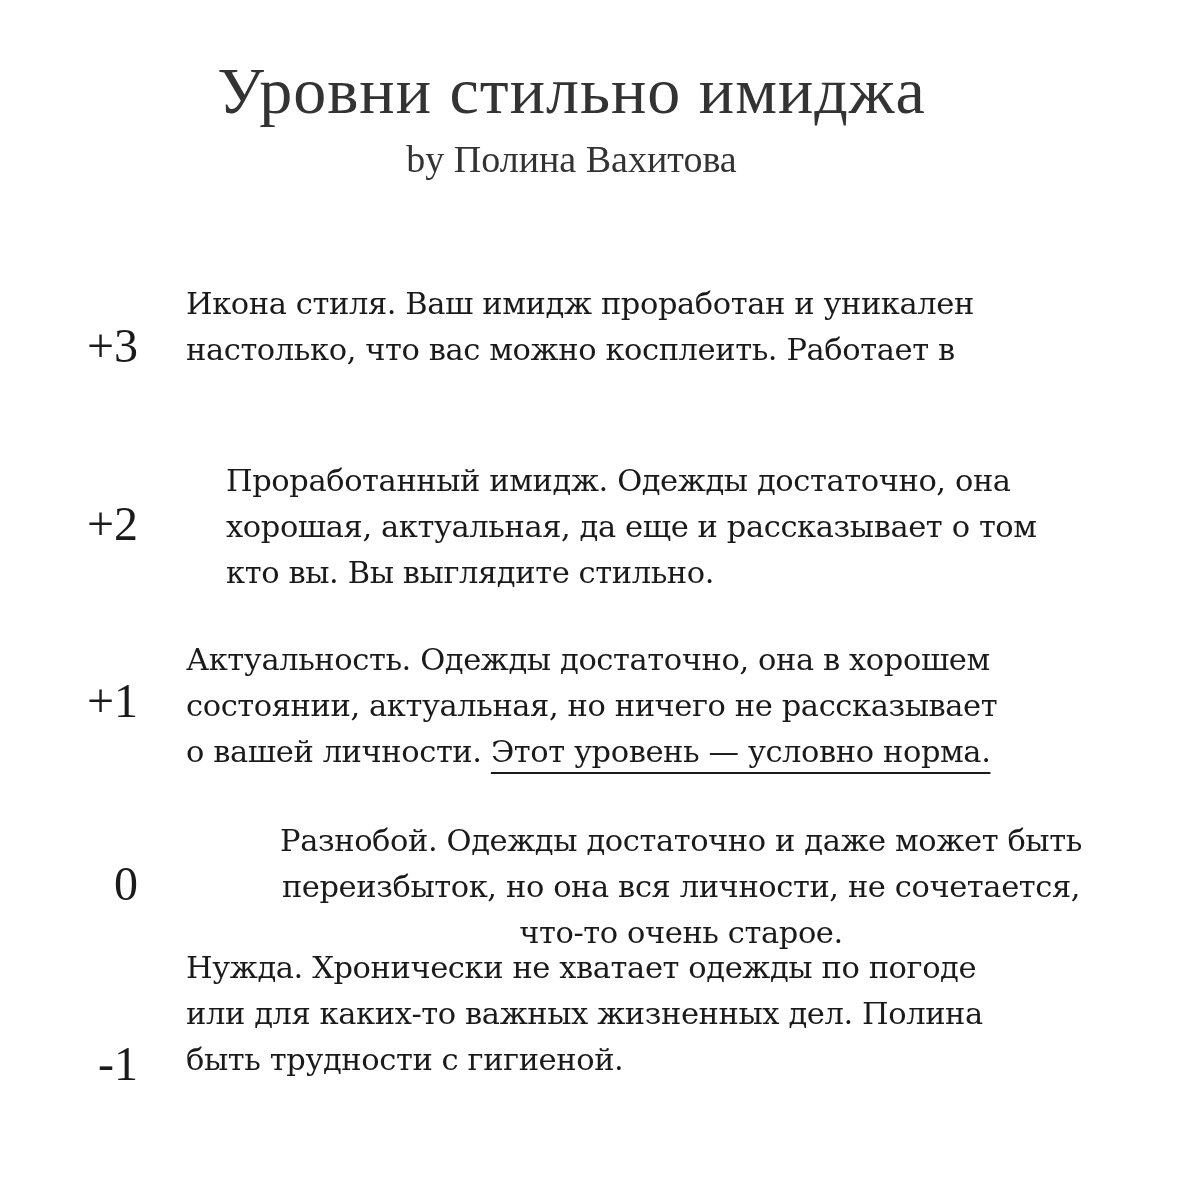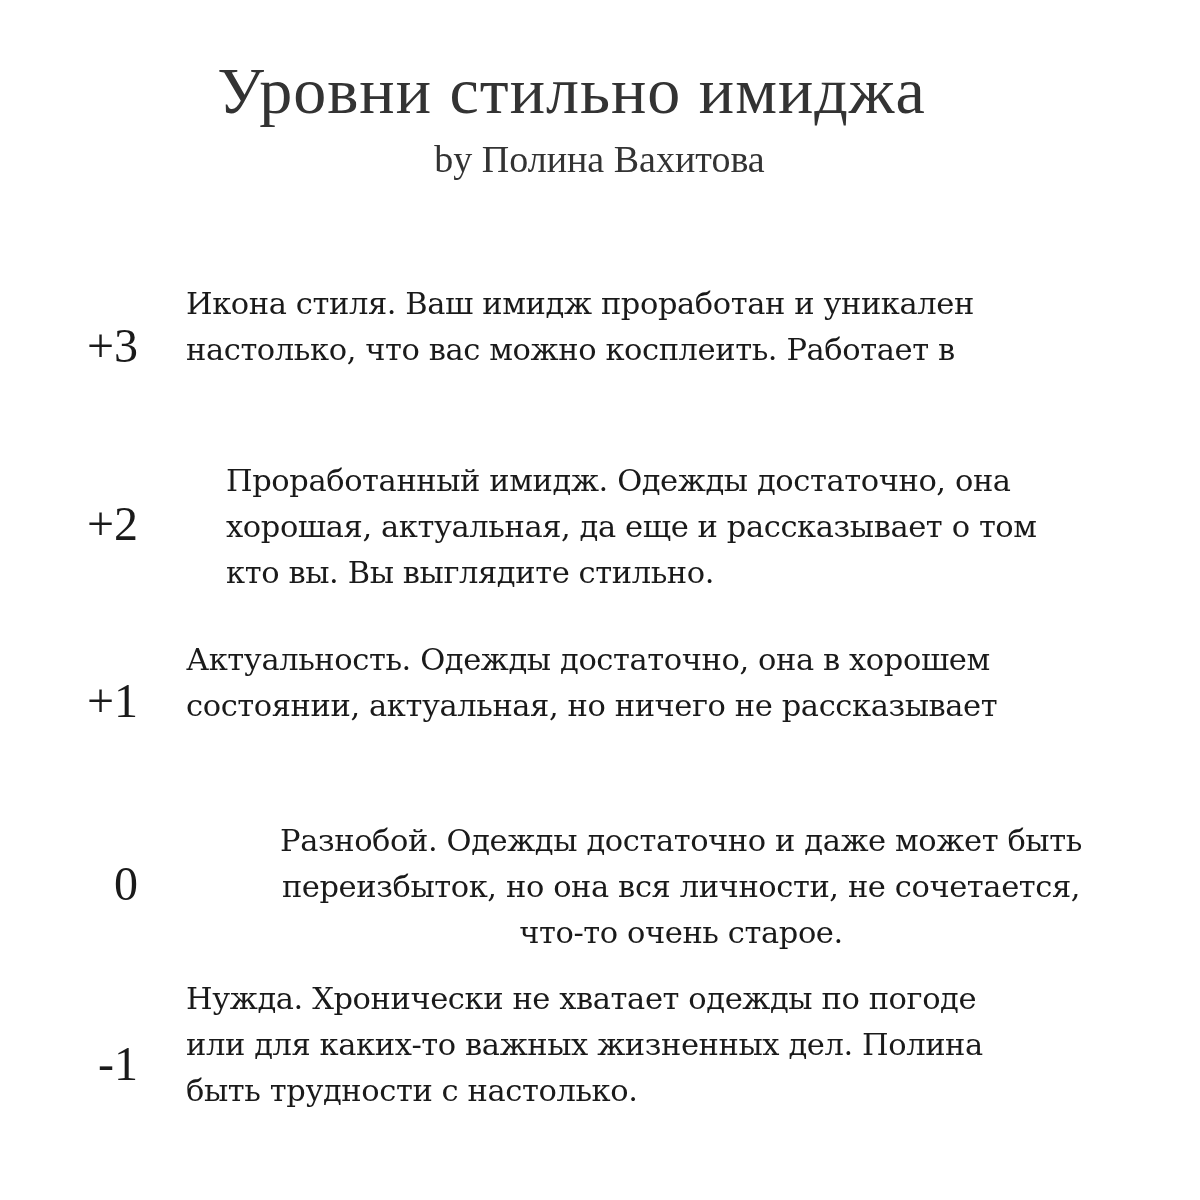--- a/index.html
+++ b/index.html
@@ -2,21 +2,21 @@
 <html><head>
 <meta charset="utf-8">
 <style>
   html, body { margin: 0; padding: 0; background: #ffffff; }
   body { width: 1200px; height: 1200px; position: relative; overflow: hidden;
          font-family: "DejaVu Serif", "Liberation Serif", serif; color: #1a1a1a; }
   .title { position: absolute; left: 0; width: 1143px; top: 58px; text-align: center;
            font-family: "Liberation Serif", serif; font-size: 66px; color: #333333;
            letter-spacing: 1px; line-height: 1; transform: scaleX(1.0); }
   .subtitle { position: absolute; left: 0; width: 1143px; top: 140px; text-align: center;
-              font-family: "Liberation Serif", serif; font-size: 38px; color: #333333; line-height: 1; padding-left: 28px; }
+              font-family: "Liberation Serif", serif; font-size: 38px; color: #333333; line-height: 1; }
   .level { position: absolute; left: 0; width: 1200px; }
   .score { position: absolute; width: 138px; text-align: right; font-family: "Liberation Serif", serif;
            font-size: 48px; color: #1a1a1a; line-height: 1; }
   .desc { position: absolute; left: 186px; width: 990px; font-family: "DejaVu Serif", serif;
           font-size: 30.5px; line-height: 46px; color: #1a1a1a; letter-spacing: -0.4px; }
   .desc .line { display: block; white-space: nowrap; }
   .ul { text-decoration: underline; text-decoration-thickness: 2px; text-underline-offset: 10px; }
 </style>
 </head>
 <body>
@@ -39,32 +39,33 @@
     <span class="line">хорошая, актуальная, да еще и рассказывает о том</span>
     <span class="line">кто вы. Вы выглядите стильно.</span>
   </div>
 </div>
 
 <div class="level">
   <div class="score" style="top:677px;">+1</div>
   <div class="desc" style="top:637px;">
     <span class="line">Актуальность. Одежды достаточно, она в хорошем</span>
     <span class="line">состоянии, актуальная, но ничего не рассказывает</span>
+    <span class="line"><span>о вашей личности. </span><span class="ul">Этот уровень — условно норма.</span></span>
   </div>
 </div>
 
 <div class="level">
   <div class="score" style="top:860px;">0</div>
   <div class="desc" style="top:818px;text-align:center;">
     <span class="line">Разнобой. Одежды достаточно и даже может быть</span>
     <span class="line">переизбыток, но она вся личности, не сочетается,</span>
     <span class="line">что-то очень старое.</span>
   </div>
 </div>
 
 <div class="level">
   <div class="score" style="top:1040px;">-1</div>
-  <div class="desc" style="top:976px;">
+  <div class="desc" style="top:945px;">
     <span class="line">Нужда. Хронически не хватает одежды по погоде</span>
     <span class="line">или для каких-то важных жизненных дел. Полина</span>
-    <span class="line">быть трудности с настолько.</span>
+    <span class="line">быть трудности с гигиеной.</span>
   </div>
 </div>
 
 </body></html>

